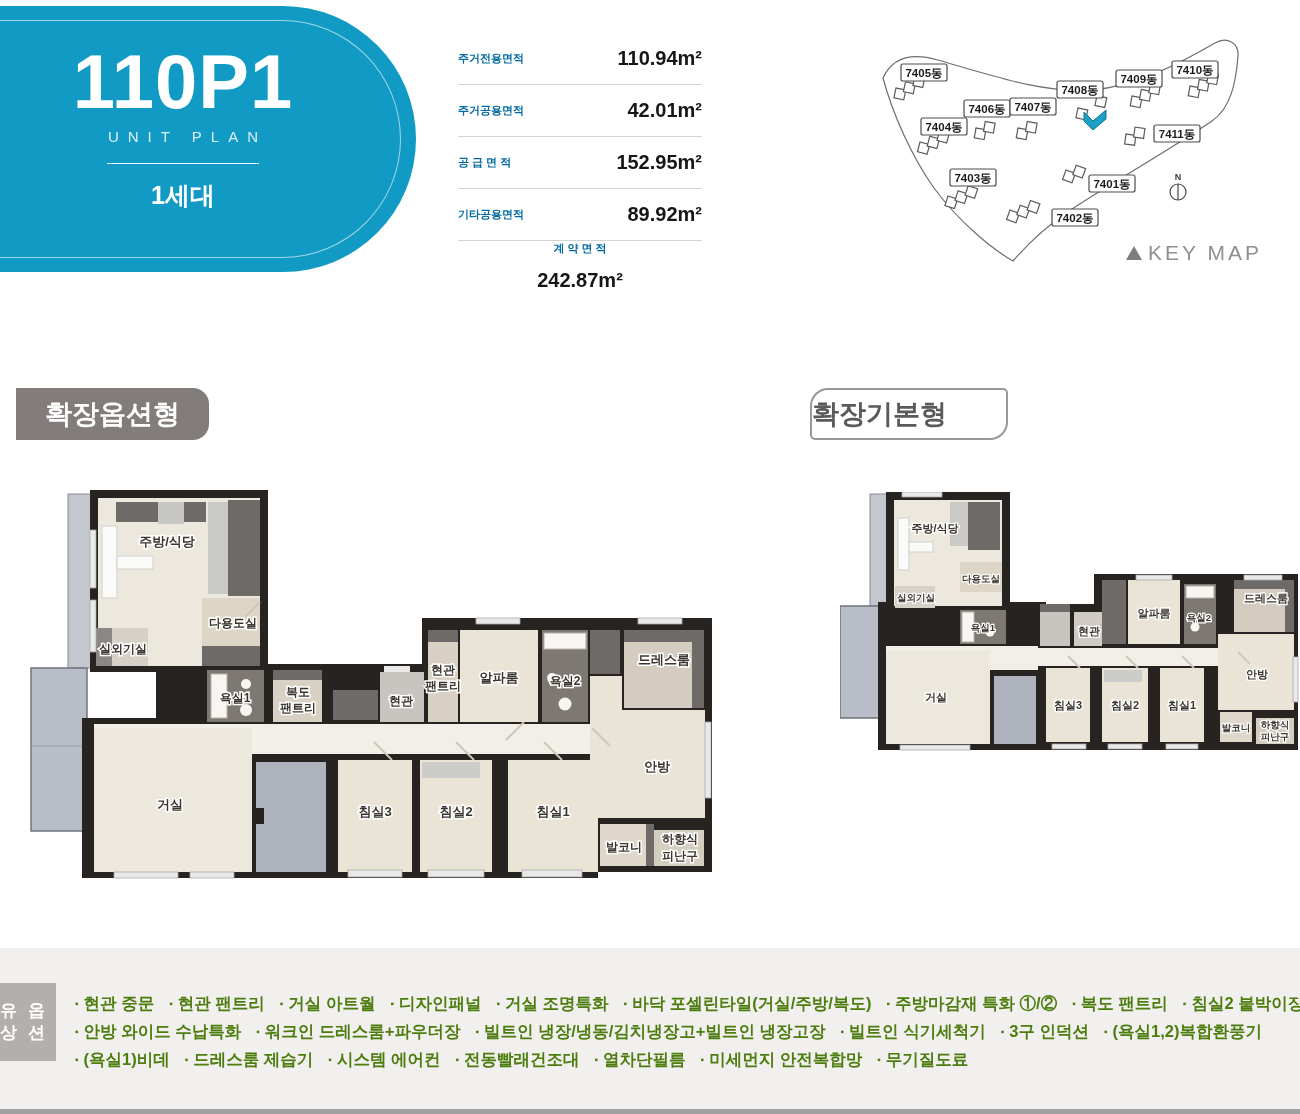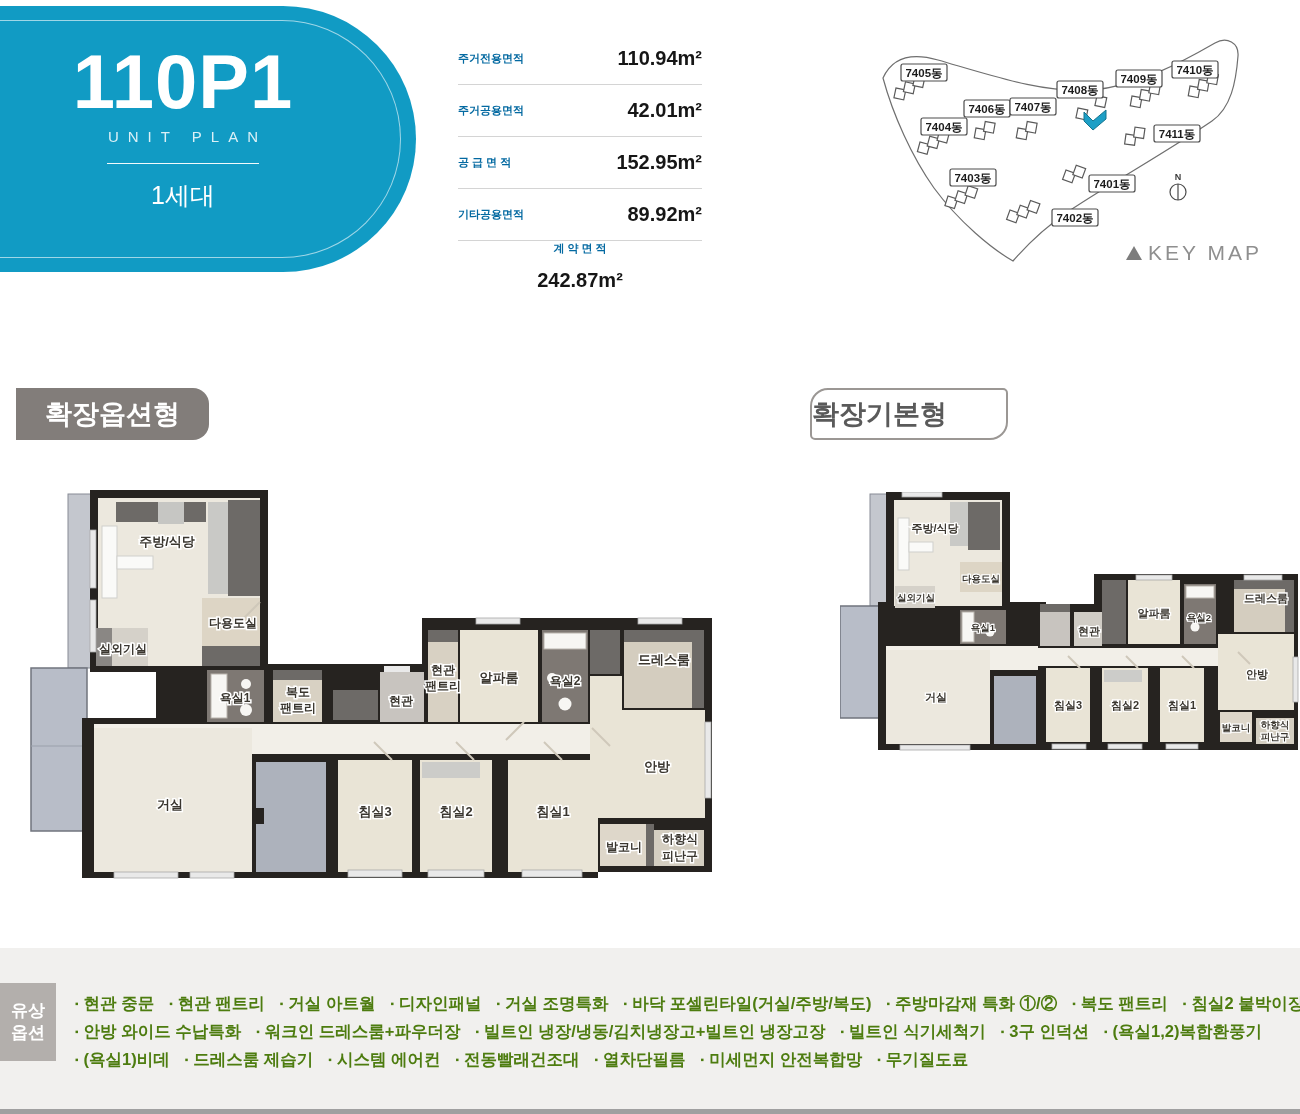--- a/index.html
+++ b/index.html
@@ -8,21 +8,21 @@
 
   
   .unit-badge{position:absolute;left:0;top:6px;width:416px;height:266px;background:#119bc4;
     border-radius:0 133px 133px 0;}
   .unit-badge::after{content:"";position:absolute;top:14px;bottom:14px;left:-4px;right:15px;
     border:1px solid rgba(255,255,255,.6);border-left:none;border-radius:0 119px 119px 0;}
   .badge-inner{position:absolute;left:26px;top:38px;width:314px;text-align:center;color:#fff;}
   .badge-code{font-size:76px;font-weight:800;letter-spacing:1px;line-height:1;text-align:center;}
   .badge-sub{margin-top:8px;font-size:15px;letter-spacing:9px;padding-left:9px;color:rgba(255,255,255,.85);}
   .badge-line{width:152px;height:1px;background:rgba(255,255,255,.95);margin:18px auto 15px;}
-  .badge-house{font-size:25px;font-weight:400;}
+  .badge-house{font-size:25px;font-weight:700;}
 
   
   .area-table{position:absolute;left:458px;top:33px;width:244px;}
   .area-row{display:flex;justify-content:space-between;align-items:center;height:51px;
     border-bottom:1px solid #d4d4d4;}
   .area-row:last-child{border-bottom:none;flex-direction:column;}
   .area-label{font-size:11px;font-weight:700;color:#0369a1;}
   .area-value{font-size:20px;font-weight:700;color:#161616;}
 
   
@@ -48,21 +48,21 @@
   .room-label.sm{font-size:12px;}
   .room-label.b{font-size:11px;stroke-width:2.6px;}
   .room-label.b2{font-size:9.5px;stroke-width:2.4px;}
   .doorline{stroke:#cfc8ba;stroke-width:2;}
   .win{fill:#e9e9e9;stroke:#a9a9a9;stroke-width:.8;}
 
   
   .options-bar{position:absolute;left:0;top:948px;width:1300px;height:166px;background:#f1f0ee;}
   .options-bar .bottom-bar{position:absolute;left:0;bottom:0;width:100%;height:5px;background:#a0a0a0;}
   .opt-label{position:absolute;left:0;top:35px;width:56px;height:78px;background:#b3afac;color:#fff;
-    font-size:17px;font-weight:700;display:flex;flex-direction:column;align-items:center;justify-content:center;line-height:1.3;}
+    font-size:17px;font-weight:700;display:flex;flex-direction:row;align-items:center;justify-content:center;line-height:1.3;}
   .opt-lines{position:absolute;left:75px;top:41px;width:1215px;}
   .opt-line{height:28px;line-height:28px;font-size:16.5px;font-weight:700;color:#4d7c0f;white-space:nowrap;}
   .opt-item{margin-right:15px;}
   .bullet{font-size:10px;margin-right:5px;position:relative;top:-2px;}
 </style>
 </head>
 <body>
 
 <div class="page">
 

